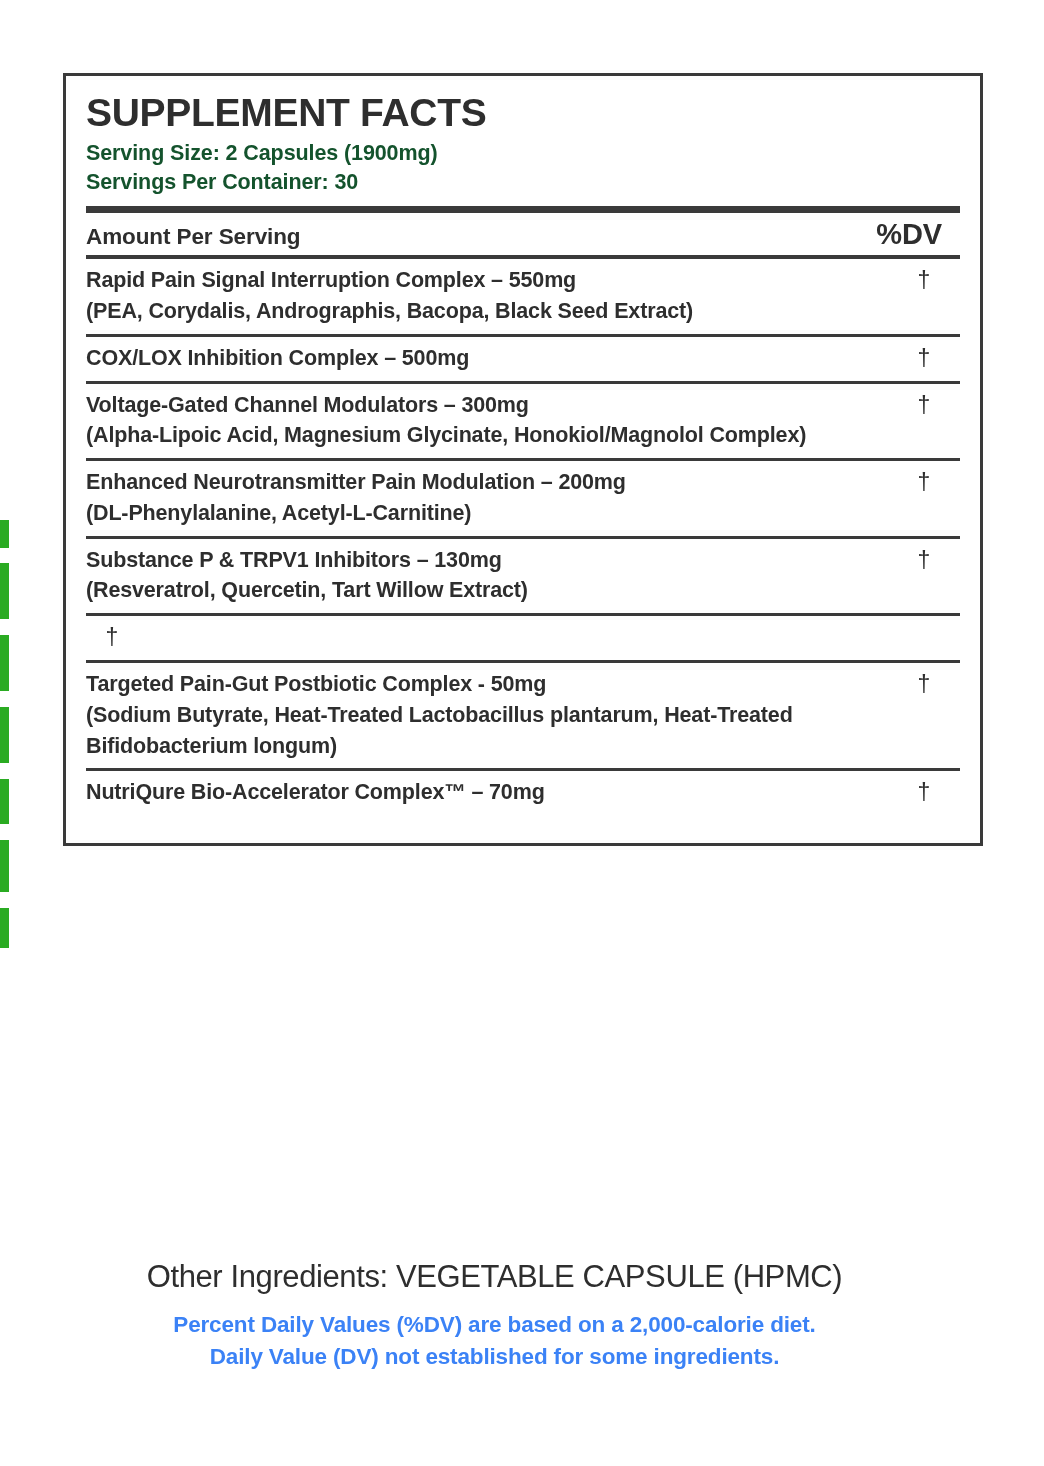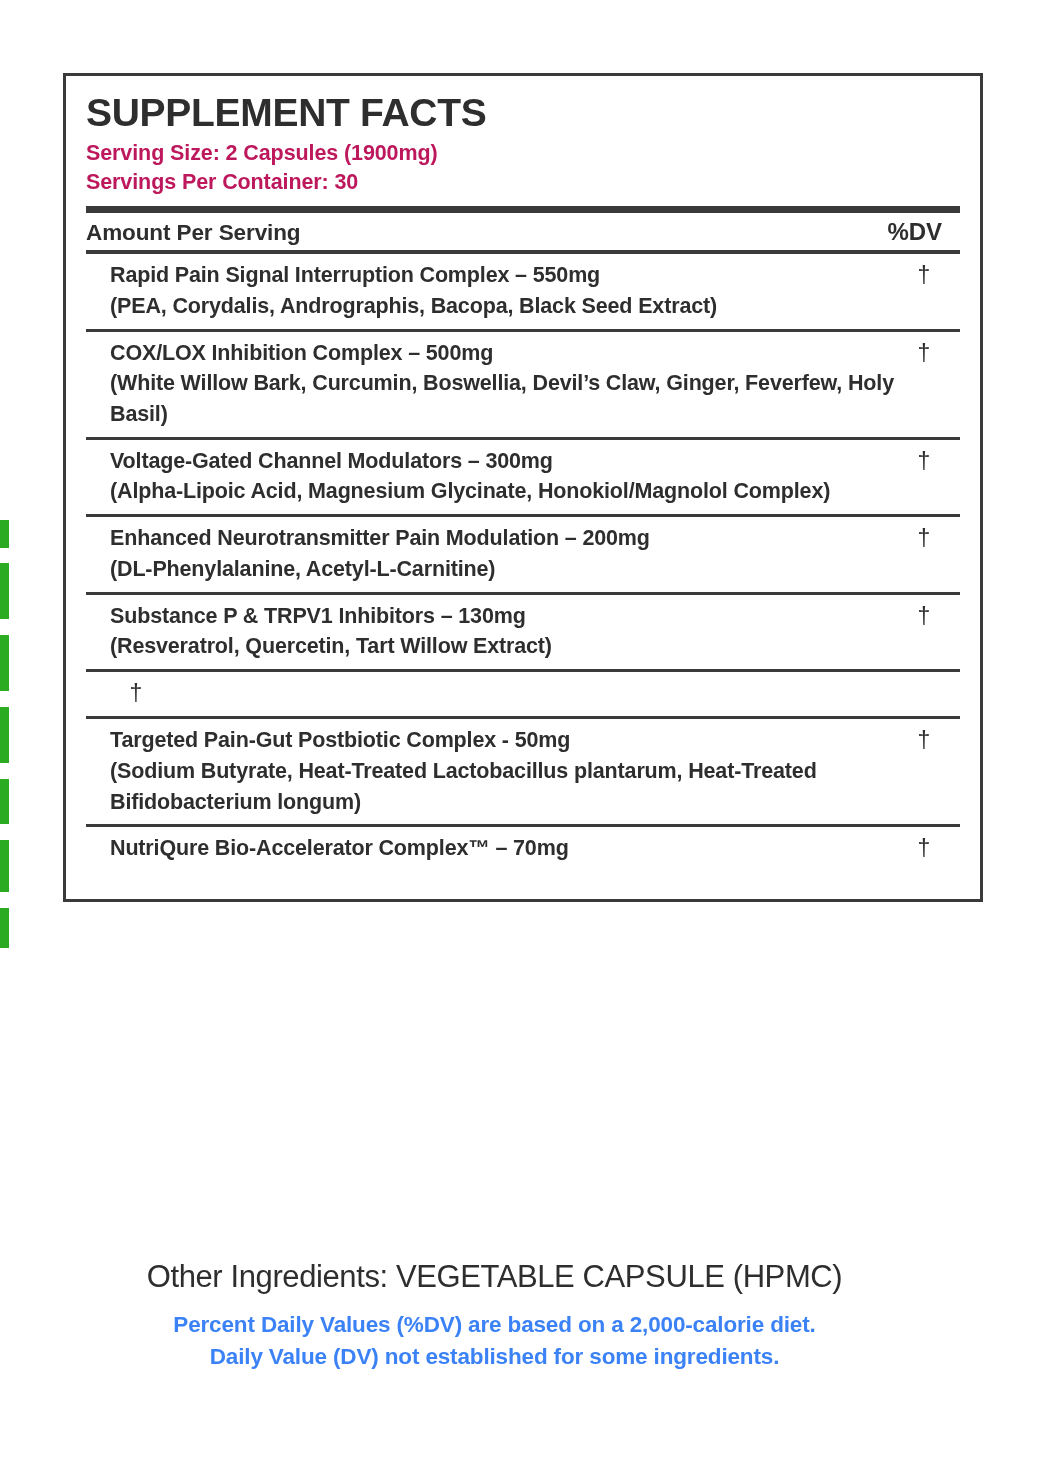--- a/index.html
+++ b/index.html
@@ -51,21 +51,21 @@
     line-height: 1.06;
     color: #2e2e2e;
     margin: 0 0 6px 0;
     font-family: "Liberation Sans", sans-serif;
   }
 
   .serving-line {
     font-size: 21.5px;
     font-weight: 700;
     line-height: 1.32;
-    color: #be185d;
+    color: #14532d;
     letter-spacing: -0.1px;
   }
 
   .rule-thick {
     height: 7px;
     background: #3a3a3a;
     margin: 10px 0 0 0;
   }
   .rule-medium {
     height: 4px;
@@ -82,32 +82,31 @@
     justify-content: space-between;
     padding: 5px 0 4px 0;
     gap: 30px;
   }
   .header-label {
     font-size: 22.5px;
     font-weight: 700;
     letter-spacing: -0.1px;
   }
   .header-dv {
-    font-size: 24px;
+    font-size: 29px;
     font-weight: 700;
     letter-spacing: -0.1px;
     padding-right: 18px;
   }
 
   .ing-row {
     display: flex;
     align-items: flex-start;
     justify-content: space-between;
     padding: 6px 0 7px 0;
-    margin-left: 24px;
   }
   .ing-text {
     flex: 1 1 auto;
     min-width: 0;
   }
   .ing-name {
     font-size: 21.5px;
     font-weight: 700;
     line-height: 1.43;
     letter-spacing: -0.15px;
@@ -189,21 +188,20 @@
         <div class="ing-text">
           <div class="ing-name">Rapid Pain Signal Interruption Complex – 550mg</div>
           <div class="ing-subs">(PEA, Corydalis, Andrographis, Bacopa, Black Seed Extract)</div>
         </div>
         <div class="ing-dv">†</div>
       </div>
       <div class="rule-thin"></div>
       <div class="ing-row">
         <div class="ing-text">
           <div class="ing-name">COX/LOX Inhibition Complex – 500mg</div>
-          <div class="ing-subs">(White Willow Bark, Curcumin, Boswellia, Devil’s Claw, Ginger, Feverfew, Holy Basil)</div>
         </div>
         <div class="ing-dv">†</div>
       </div>
       <div class="rule-thin"></div>
       <div class="ing-row">
         <div class="ing-text">
           <div class="ing-name">Voltage-Gated Channel Modulators – 300mg</div>
           <div class="ing-subs">(Alpha-Lipoic Acid, Magnesium Glycinate, Honokiol/Magnolol Complex)</div>
         </div>
         <div class="ing-dv">†</div>

